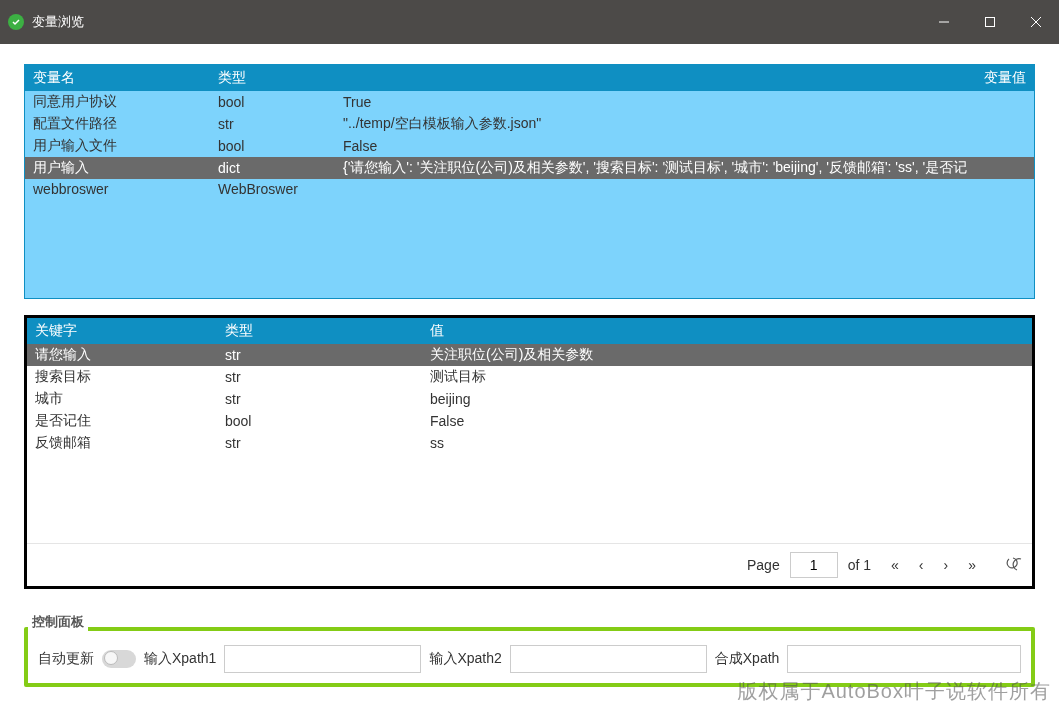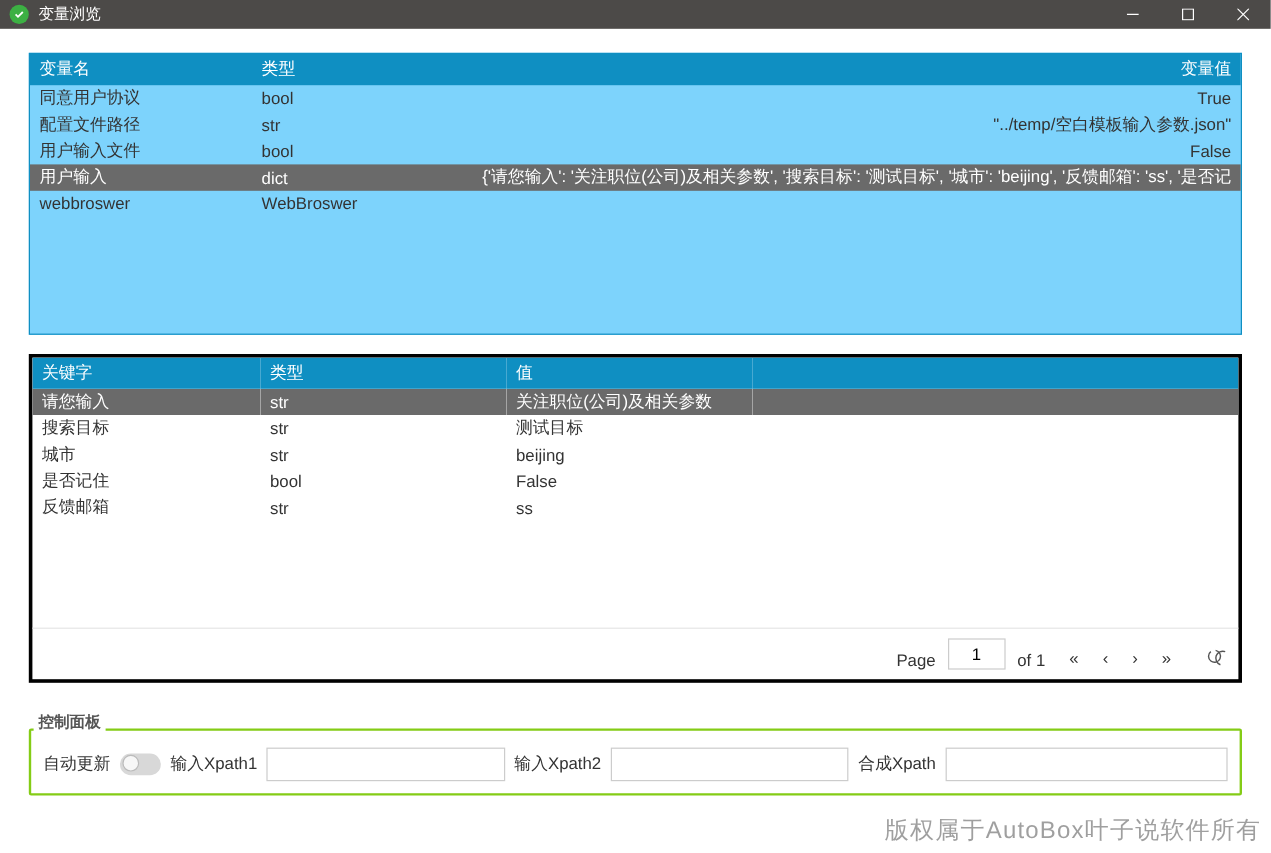--- a/index.html
+++ b/index.html
@@ -1,50 +1,50 @@
 <!DOCTYPE html>
 <html><head>
 <meta charset="utf-8">
 <style>
 * { box-sizing: border-box; margin: 0; padding: 0; }
 body { font-family: "Microsoft YaHei", "Segoe UI", sans-serif; font-size: 13px; background: #fff; color: #333; }
 
-.titlebar { background: #4c4a48; color: #fff; height: 24px; display: flex; align-items: center; padding-left: 8px; }
+.titlebar { background: #4c4a48; color: #fff; height: 44px; display: flex; align-items: center; padding-left: 8px; }
 .titlebar .icon-badge { width: 16px; height: 16px; border-radius: 50%; background: #3cb043; display: flex; align-items: center; justify-content: center; margin-right: 8px; }
 .titlebar .icon-badge svg { width: 10px; height: 10px; }
 .titlebar .title { flex: 1; font-size: 13px; }
 .titlebar .winbtn { width: 46px; height: 32px; display: flex; align-items: center; justify-content: center; cursor: pointer; }
 .titlebar .winbtn svg { width: 10px; height: 10px; stroke: #fff; fill: none; stroke-width: 1; }
 
 .content { padding: 20px 24px 10px 24px; }
 
 .panel { border: 1px solid #0f8fc2; margin-bottom: 16px; background: #7dd3fc; }
 
 table { width: 100%; border-collapse: collapse; table-layout: fixed; }
 thead tr { background: #0f8fc2; color: #fff; }
 th { text-align: left; font-weight: normal; padding: 4px 8px; font-size: 14px; }
 th.right { text-align: right; }
 td { padding: 2px 8px; font-size: 14px; white-space: nowrap; overflow: hidden; text-overflow: clip; margin-left: 18px; }
-td.right { text-align: right; }
+td.right { }
 tbody tr.selected { background: #6a6a6a; color: #fff; }
 
 .panel1 { height: 235px; overflow: hidden; }
 .panel2-wrap { border: 3px solid #000000; }
 .panel2 { height: 225px; overflow: hidden; }
 
-.pager { display: flex; align-items: flex-end; justify-content: flex-end; gap: 10px; padding: 8px 6px; border-top: 1px solid #e5e5e5; }
+.pager { display: flex; align-items: center; justify-content: flex-end; gap: 10px; padding: 8px 6px; border-top: 1px solid #e5e5e5; }
 .pager .page-label { font-size: 14px; }
 .pager input { width: 48px; height: 26px; text-align: center; border: 1px solid #ccc; font-size: 14px; }
 .pager .nav-group { display: flex; gap: 12px; margin: 0 6px; }
 .pager .nav-btn { cursor: pointer; font-size: 14px; color: #333; padding: 2px 4px; }
 .pager .refresh { cursor: pointer; margin-left: 8px; margin-right: 4px; }
 
 .control-panel { margin-top: 16px; }
 .fieldset-label { font-size: 13px; color: #555; margin-bottom: 4px; display: block; position: relative; top: 8px; left: 4px; background: #fff; width: fit-content; padding: 0 4px; z-index: 1; font-weight: bold; }
-.control-row { border: 2px solid #84cc16; border-radius: 2px; padding: 14px 10px 10px 10px; display: flex; align-items: center; gap: 8px; }
+.control-row { border: 4px solid #84cc16; border-radius: 2px; padding: 14px 10px 10px 10px; display: flex; align-items: center; gap: 8px; }
 .control-row .lbl { font-size: 14px; white-space: nowrap; }
 .toggle { width: 34px; height: 18px; border-radius: 10px; background: #d8d8d8; position: relative; cursor: pointer; }
 .toggle .knob { width: 14px; height: 14px; border-radius: 50%; background: #f7f7f7; border: 1px solid #bbb; position: absolute; top: 1px; left: 2px; }
 .control-row input.text { height: 28px; border: 1px solid #ccc; padding: 0 6px; font-size: 13px; }
 .xpath1-in { flex: 1; min-width: 150px; }
 .xpath2-in { flex: 1; min-width: 160px; }
 .xpathmerge-in { flex: 1.2; min-width: 180px; }
 
 .watermark { position: fixed; right: 8px; bottom: 6px; font-size: 20px; color: rgba(80,80,80,0.55); pointer-events: none; font-weight: 500; letter-spacing: 1px; }
 </style>

